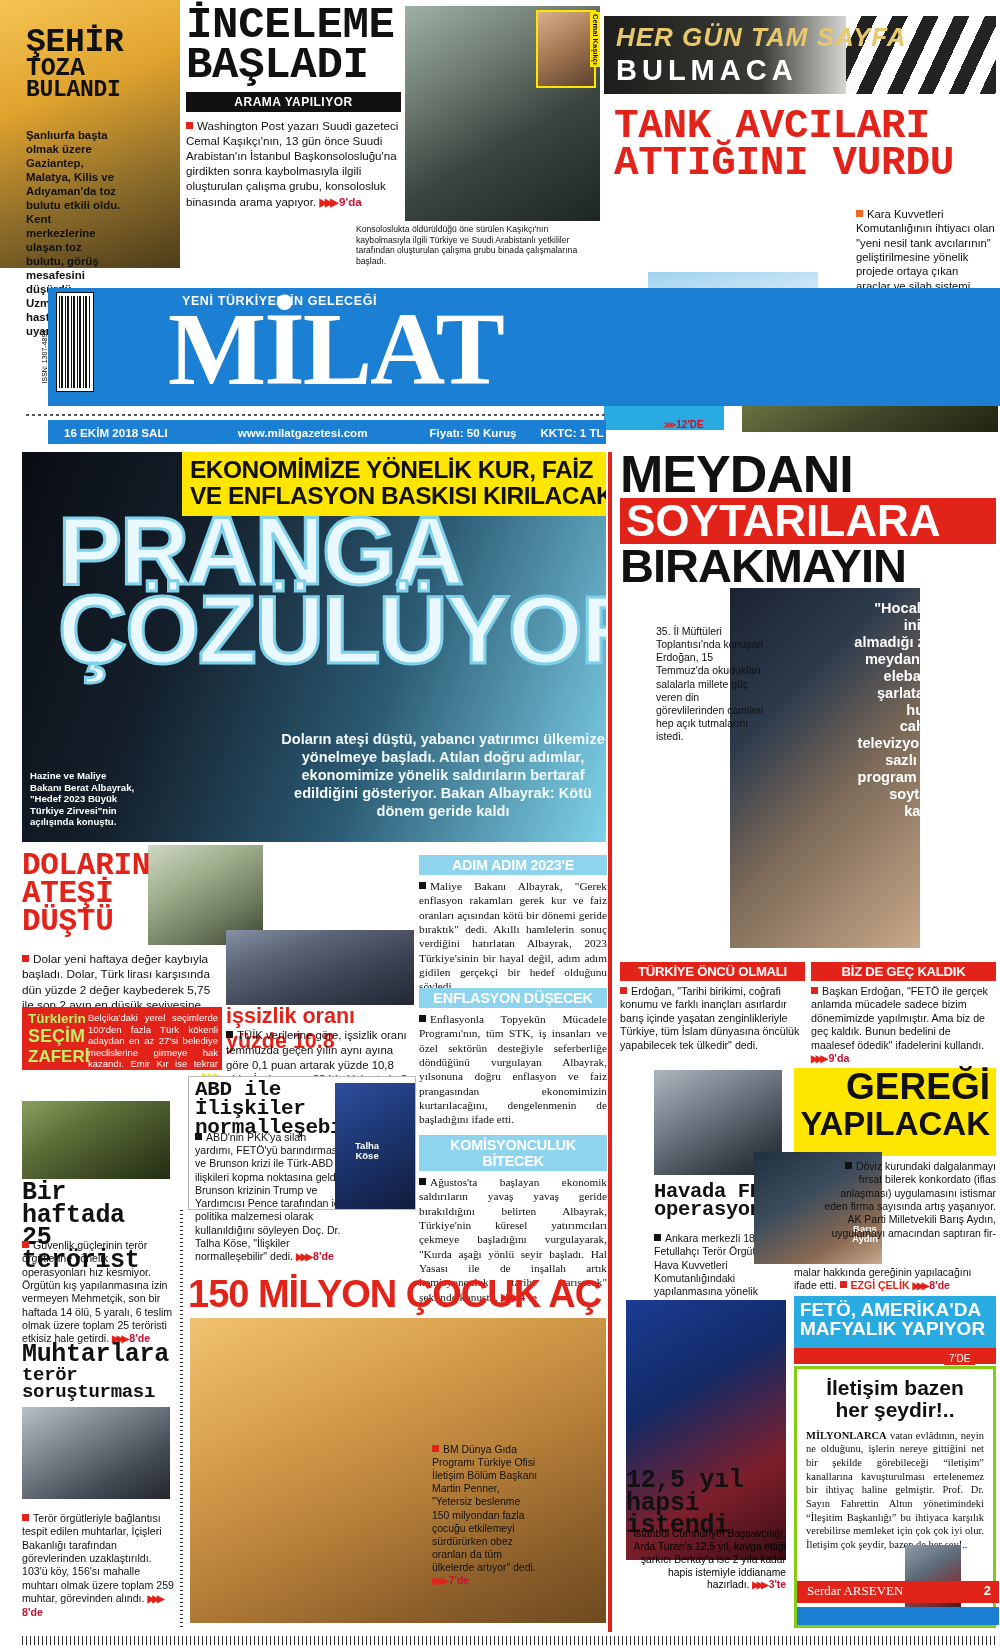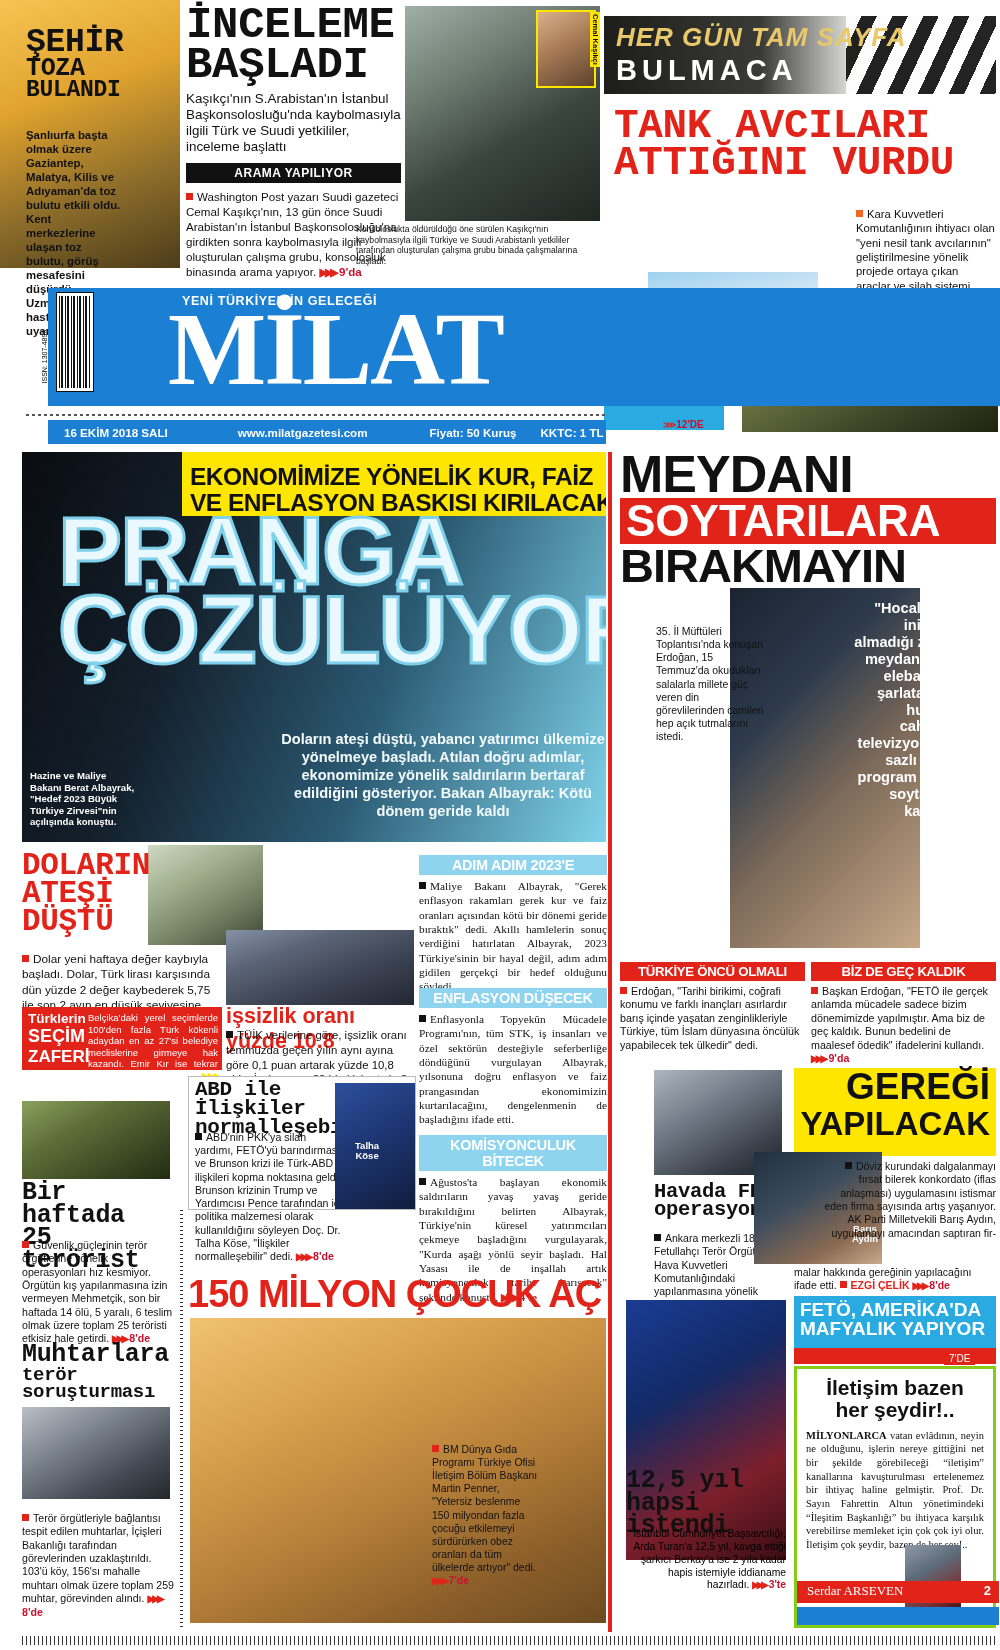--- a/index.html
+++ b/index.html
@@ -105,37 +105,37 @@
   #infobar { left:48px; top:420px; width:558px; height:24px; background:#1b7fd4; color:#fff;
              font-size:11.6px; font-weight:bold; display:flex; align-items:center; }
   #infobar .date { margin-left:16px; }
   #infobar .web { margin-left:70px; }
   #infobar .price { margin-left:62px; }
   #infobar .kktc { margin-left:24px; }
 
   
   #pranga-wrap { left:22px; top:452px; width:584px; height:390px; }
   #yellow-band { left:160px; top:0px; width:469px; height:64px; background:#ffe600;
-                 padding:12px 8px; }
+                 padding:5px 8px; }
   #yellow-band div { font-size:24.5px; font-weight:bold; color:#111; line-height:1.08; letter-spacing:-0.5px;}
   #pranga-text { left:36px; top:60px; width:548px; text-align:left; }
   #pranga-text .big { font-size:96px; font-weight:bold; color:#eaf9ff;
        -webkit-text-stroke:3px #7fd0ea; line-height:0.82; letter-spacing:-2px; }
   #pranga-deck { left:258px; top:278px; width:326px; text-align:center; color:#f3fbfe;
                  font-size:14.6px; line-height:1.24; font-weight:bold; }
   #berat-cap { left:8px; top:318px; width:106px; color:#fff; font-size:9.6px; font-weight:bold;
                line-height:1.2; }
 
   
   #dolar-title { left:22px; top:852px; width:190px; color:#e2231a; }
   #dolar-title div { font-size:31px; }
   #dolar-body { left:22px; top:952px; width:200px; font-size:11.8px; line-height:1.3; }
   #money-photo { left:148px; top:845px; width:115px; height:100px; }
   #turkler-box { left:22px; top:1007px; width:200px; height:63px; background:#e2231a; }
-  #turkler-lbl { left:6px; top:4px; width:56px; color:#ffffff; }
+  #turkler-lbl { left:6px; top:4px; width:56px; color:#bef264; }
   #turkler-lbl .a{font-size:13.5px;font-weight:bold;}
   #turkler-lbl .b{font-size:18px;font-weight:bold;}
   #turkler-lbl .c{font-size:17px;font-weight:bold;}
   #turkler-body { left:66px; top:5px; width:130px; color:#fff; font-size:9.5px; line-height:1.22;
                   text-align:justify; }
 
   
   #crowd-photo { left:226px; top:930px; width:188px; height:75px; }
   #issizlik-title { left:226px; top:1004px; width:190px; color:#e2231a; font-size:21.5px; font-weight:bold; }
   #issizlik-body { left:226px; top:1028px; width:190px; font-size:11.4px; line-height:1.3; }
@@ -265,21 +265,20 @@
       <span>Şanlıurfa başta olmak üzere Gaziantep, Malatya, Kilis ve Adıyaman'da toz bulutu etkili oldu. Kent merkezlerine ulaşan toz bulutu, görüş mesafesini düşürdü. Uzmanlar astım hastalarını uyardı.</span>
       <span class="arrows">▶▶▶</span>
       <span class="pg">12'de</span>
     </div>
 
     <div class="abs" id="inceleme-block">
       <div class="hl" id="inceleme-title">
         <div>İNCELEME</div>
         <div>BAŞLADI</div>
       </div>
-      <div class="sans-txt" id="inceleme-lead">Kaşıkçı'nın S.Arabistan'ın İstanbul Başkonsolosluğu'nda kaybolmasıyla ilgili Türk ve Suudi yetkililer, inceleme başlattı</div>
       <div id="arama-bar">ARAMA YAPILIYOR</div>
       <div class="sans-txt" id="inceleme-body">
         <span class="bullet rd"></span><span>Washington Post yazarı Suudi gazeteci Cemal Kaşıkçı'nın, 13 gün önce Suudi Arabistan'ın İstanbul Başkonsolosluğu'na girdikten sonra kaybolmasıyla ilgili oluşturulan çalışma grubu, konsolosluk binasında arama yapıyor.</span>
         <span class="arrows">▶▶▶</span>
         <span class="pg">9'da</span>
       </div>
     </div>
 
     <div class="abs photo ph-street" id="konsolos-photo">
       <div class="abs photo ph-face" id="kasikci-frame"></div>

